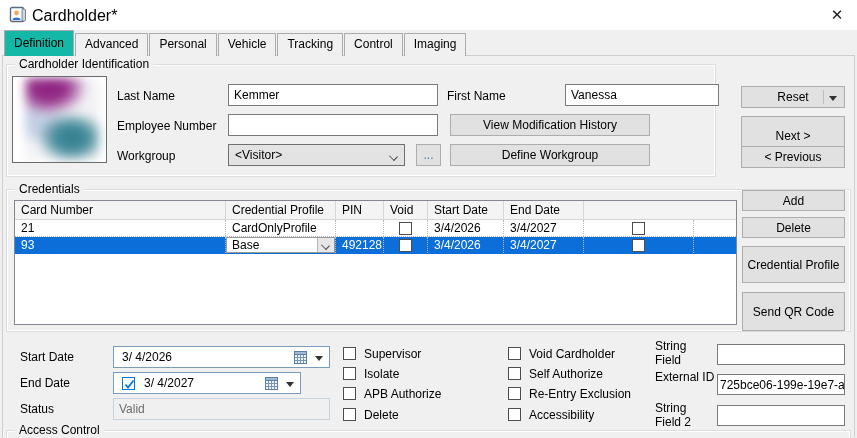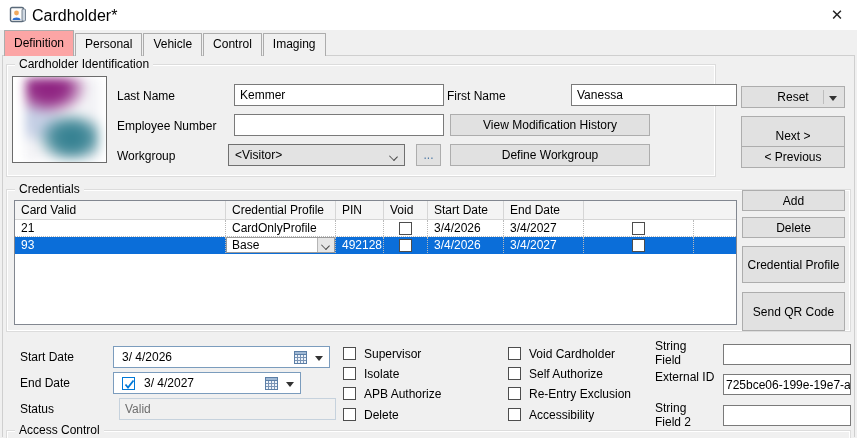--- a/index.html
+++ b/index.html
@@ -10,34 +10,34 @@
 
   
   .titlebar { left:0; top:0; width:857px; height:30px; background:#ffffff; }
   .title-text { left:32px; top:7px; font-size:16px; }
   .app-icon { left:9px; top:6px; width:18px; height:17px; }
   .close-btn { left:822px; top:2px; width:30px; height:26px; display:flex; align-items:center; justify-content:center; font-size:15px; color:#222; cursor:default; }
 
   
   .tabstrip { left:4px; top:30px; display:flex; align-items:flex-end; height:26px; }
   .tab { background:#f0f0f0; border:1px solid #acacac; border-bottom:none; padding:3px 9px 4px 9px; height:23px; margin-right:1px; border-radius:1px 1px 0 0; }
-  .tab.active { background:#fca5a5; height:26px; padding-top:5px; position:relative; z-index:2; }
+  .tab.active { background:#14b8a6; height:26px; padding-top:5px; position:relative; z-index:2; }
   .tabpage { left:2px; top:55px; width:853px; height:382px; background:#f0f0f0; border:1px solid #cfcfcf; border-bottom:none; }
 
   
   .groupbox { border:1px solid #dcdcdc; box-shadow:inset 0 0 0 1px #ffffff; }
   .legend { position:absolute; top:-8px; left:8px; background:#f0f0f0; padding:0 4px; font-size:12px; }
 
   .gb-ident { left:6px; top:64px; width:710px; height:113px; }
   .gb-cred  { left:6px; top:189px; width:845px; height:143px; }
   .gb-access{ left:6px; top:430px; width:845px; height:30px; }
 
   
   .label { position:absolute; white-space:nowrap; }
-  .tbox { position:absolute; background:#fff; border:1px solid #7a7a7a; height:22px; padding:0 5px; display:flex; align-items:center; white-space:nowrap; overflow:hidden;margin-left:6px; }
+  .tbox { position:absolute; background:#fff; border:1px solid #7a7a7a; height:22px; padding:0 5px; display:flex; align-items:center; white-space:nowrap; overflow:hidden; }
   .tbox.disabled { background:#f0f0f0; border-color:#c6d2dd; color:#6d6d6d; }
   .btn { position:absolute; background:#e1e1e1; border:1px solid #adadad; display:flex; align-items:center; justify-content:center; font-size:12px; white-space:nowrap; }
   .combo { position:absolute; background:#e3e3e3; border:1px solid #707070; height:22px; display:flex; align-items:center; padding-left:6px; }
   .combo .chev { position:absolute; right:7px; top:8px; }
   .chev { width:7px; height:7px; border-right:1px solid #444; border-bottom:1px solid #444; transform:rotate(45deg) scale(1,0.8); }
   .split-sep { position:absolute; right:20px; top:3px; bottom:3px; width:1px; background:#bdbdbd; }
   .dn-arrow { position:absolute; right:7px; top:9px; width:0; height:0; border-left:4px solid transparent; border-right:4px solid transparent; border-top:5px solid #333; }
 
   .checkbox { position:absolute; width:13px; height:13px; background:#fff; border:1px solid #4d4d4d; }
 
@@ -84,39 +84,41 @@
     <path d="M3.5 14 C3.5 10.8 11.5 10.8 11.5 14 Z" fill="#2f6fd0"></path>
   </svg>
   <div class="abs title-text">Cardholder*</div>
   <div class="abs close-btn">✕</div>
 </div>
 
 <div class="abs tabpage"></div>
 
 <div class="abs tabstrip">
   <div class="tab active">Definition</div>
+  <div class="tab">Advanced</div>
   <div class="tab">Personal</div>
   <div class="tab">Vehicle</div>
+  <div class="tab">Tracking</div>
   <div class="tab">Control</div>
   <div class="tab">Imaging</div>
 </div>
 
 <div class="abs groupbox gb-ident">
   <div class="legend">Cardholder Identification</div>
 </div>
 
 <div class="abs photo">
     <div class="photo-img"></div>
   </div>
 
 <div class="label" style="left:117px; top:89px;">Last Name</div>
 <div class="tbox" style="left:228px; top:84px; width:210px;">Kemmer</div>
 
 <div class="label" style="left:447px; top:89px;">First Name</div>
-<div class="tbox" style="left:565px; top:84px; width:166px;">Vanessa</div>
+<div class="tbox" style="left:565px; top:84px; width:154px;">Vanessa</div>
 
 <div class="label" style="left:117px; top:119px;">Employee Number</div>
 <div class="tbox" style="left:228px; top:114px; width:210px;"></div>
 
 <div class="btn" style="left:450px; top:114px; width:200px; height:22px;">View Modification History</div>
 
 <div class="label" style="left:117px; top:149px;">Workgroup</div>
 <div class="combo" style="left:228px; top:144px; width:177px;">
   <span>&lt;Visitor&gt;</span>
   <span class="chev"></span>
@@ -131,21 +133,21 @@
 </div>
 <div class="btn" style="left:741px; top:116px; width:104px; height:39px;">Next &gt;</div>
 <div class="btn" style="left:741px; top:146px; width:104px; height:22px;">&lt; Previous</div>
 
 <div class="abs groupbox gb-cred">
   <div class="legend">Credentials</div>
 </div>
 
 <div class="abs grid">
   <div class="thead">
-    <div class="th c0">Card Valid</div>
+    <div class="th c0">Card Number</div>
     <div class="th c1">Credential Profile</div>
     <div class="th c2">PIN</div>
     <div class="th c3">Void</div>
     <div class="th c4">Start Date</div>
     <div class="th c5">End Date</div>
     <div class="th c7"></div>
   </div>
   <div class="tr">
     <div class="td c0">21</div>
     <div class="td c1">CardOnlyProfile</div>

